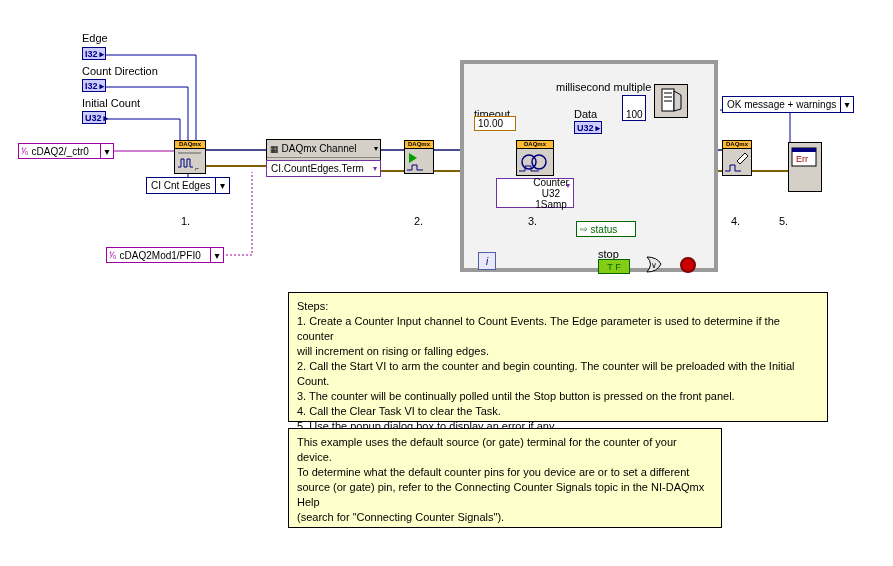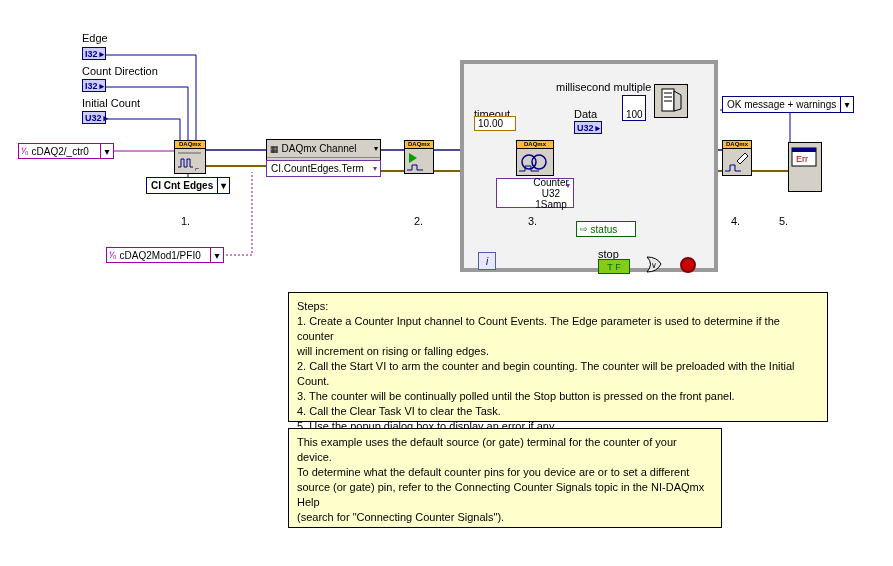--- a/index.html
+++ b/index.html
@@ -146,21 +146,21 @@
 <div class="abs term" style="left:82px;top:111px;width:24px;">
   <span>U32</span><span class="arrow">▸</span>
 </div>
 
 <div class="abs ioctl" style="left:18px;top:143px;width:96px;">
   <span class="glyph">⅟₀</span>
   <span style="font-size:10px;">cDAQ2/_ctr0</span>
   <span class="drop" style="position:absolute;right:0;top:0;bottom:0;">▾</span>
 </div>
 
-<div class="abs ringctl" style="left:146px;top:177px;width:84px;font-weight:bold;">
+<div class="abs ringctl" style="left:146px;top:177px;width:84px;">
   <span class="txt">CI Cnt Edges</span>
   <span class="drop" style="margin-left:auto;">▾</span>
 </div>
 
 <div class="abs ioctl" style="left:106px;top:247px;width:118px;">
   <span class="glyph">⅟₀</span>
   <span style="font-size:10px;">cDAQ2Mod1/PFI0</span>
   <span class="drop" style="position:absolute;right:0;top:0;bottom:0;">▾</span>
 </div>
 

